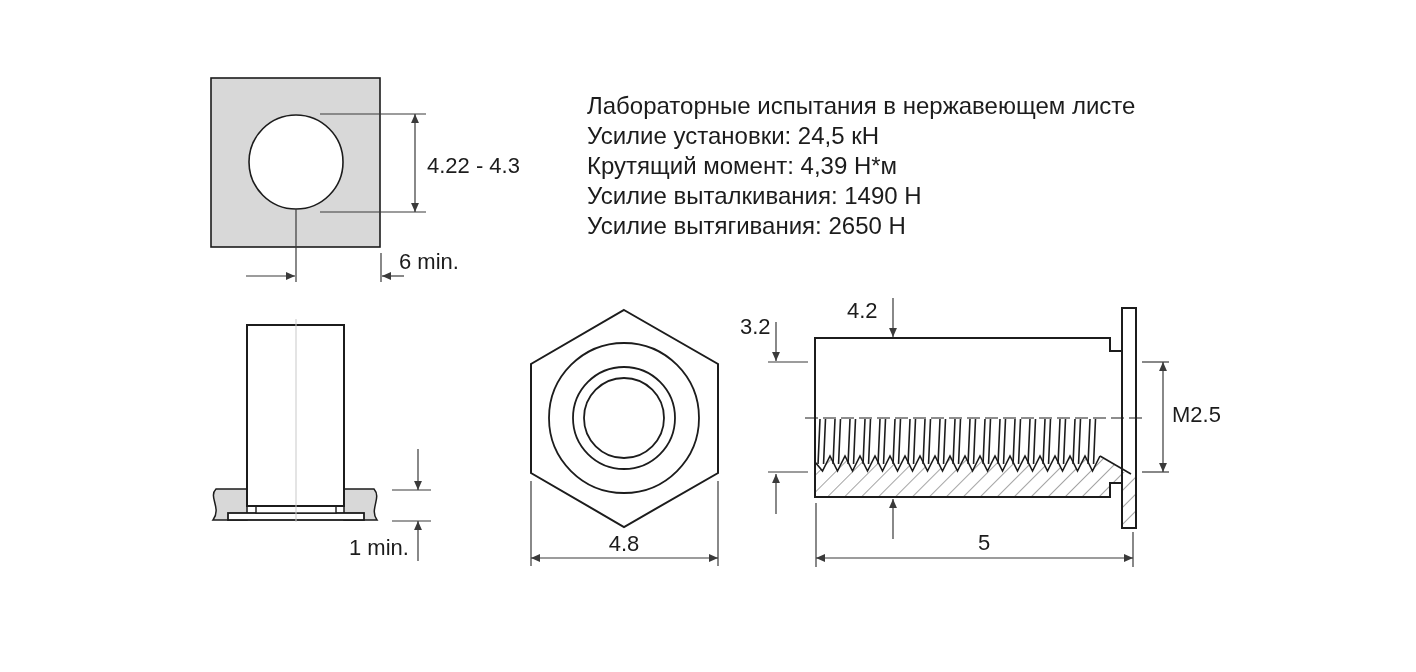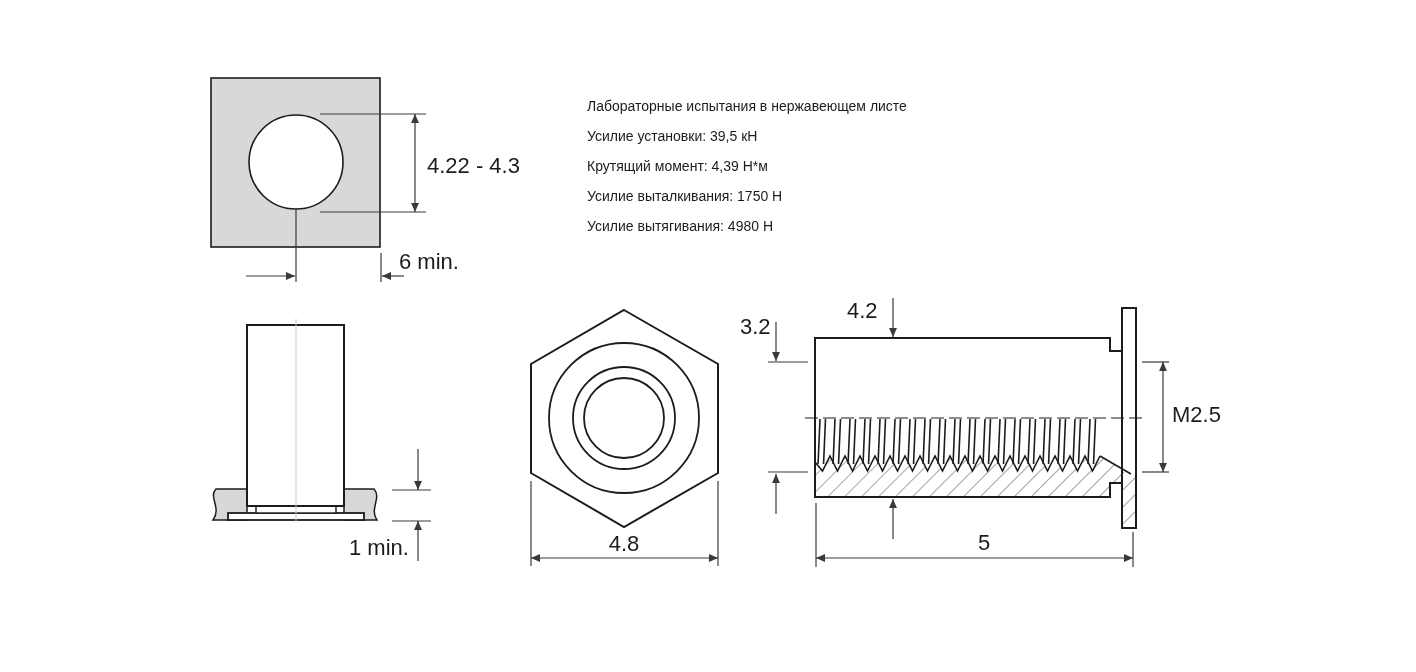--- a/index.html
+++ b/index.html
@@ -17,21 +17,21 @@
   }
   .stage svg {
     position: absolute;
     left: 0;
     top: 0;
   }
   .info-block {
     position: absolute;
     left: 587px;
     top: 91px;
-    font-size: 14px;
+    font-size: 24px;
     line-height: 30px;
     color: #1c1c1c;
     white-space: nowrap;
   }
   text {
     font-family: "Liberation Sans", sans-serif;
     font-size: 22px;
     fill: #1c1c1c;
   }
 </style>
@@ -157,19 +157,19 @@
         <line x1="816" y1="503" x2="816" y2="567"></line>
         <line x1="1133" y1="532" x2="1133" y2="567"></line>
         <line x1="816" y1="558" x2="1133" y2="558" marker-start="url(#ah)" marker-end="url(#ah)"></line>
       </g>
       <text x="984" y="550" text-anchor="middle">5</text>
     </g>
   </svg>
 
   <div class="info-block">
     <div>Лабораторные испытания в нержавеющем листе</div>
-    <div>Усилие установки: 39,5 кН</div>
+    <div>Усилие установки: 24,5 кН</div>
     <div>Крутящий момент: 4,39 Н*м</div>
-    <div>Усилие выталкивания: 1750 Н</div>
-    <div>Усилие вытягивания: 4980 Н</div>
+    <div>Усилие выталкивания: 1490 Н</div>
+    <div>Усилие вытягивания: 2650 Н</div>
   </div>
 
 </div>
 
 </body></html>

